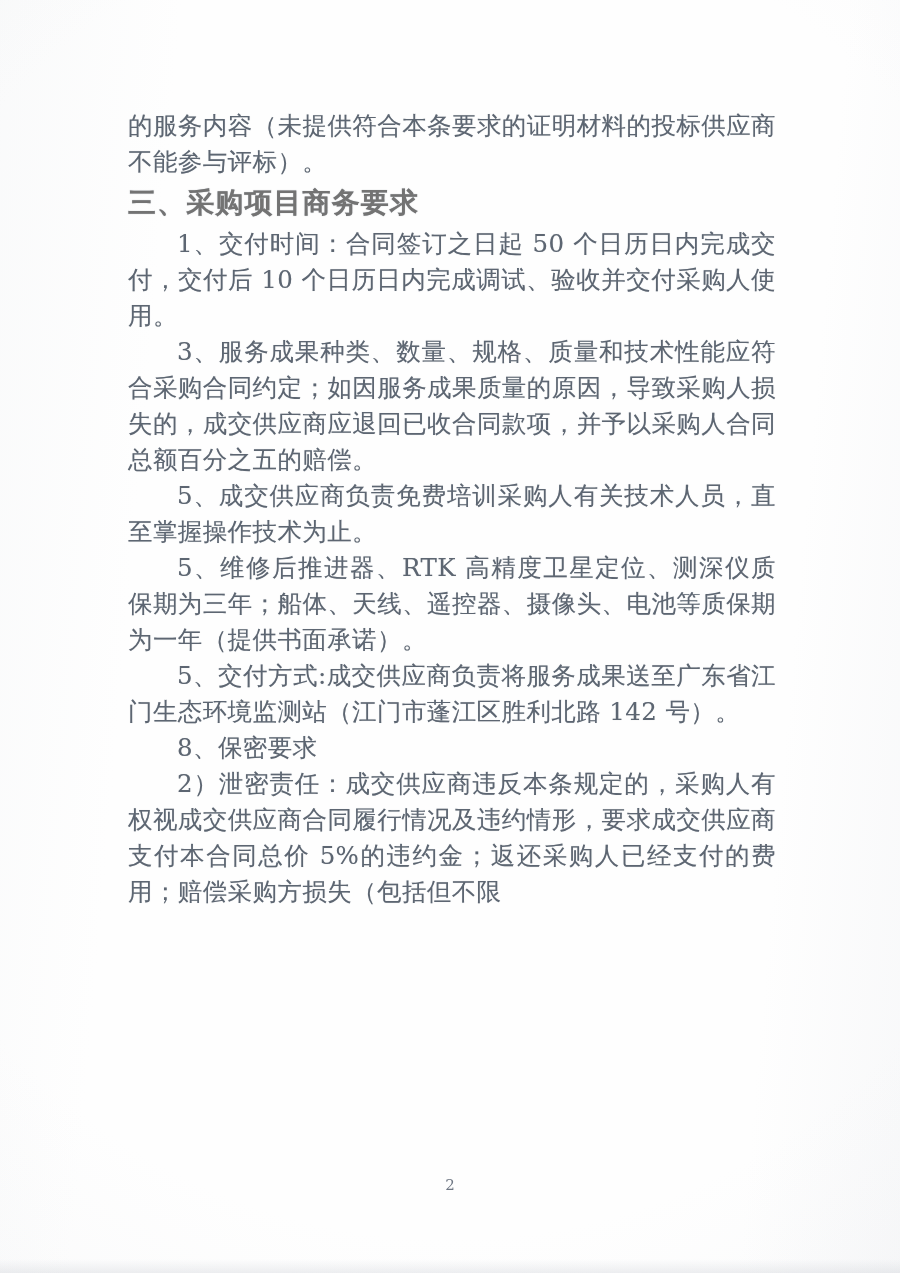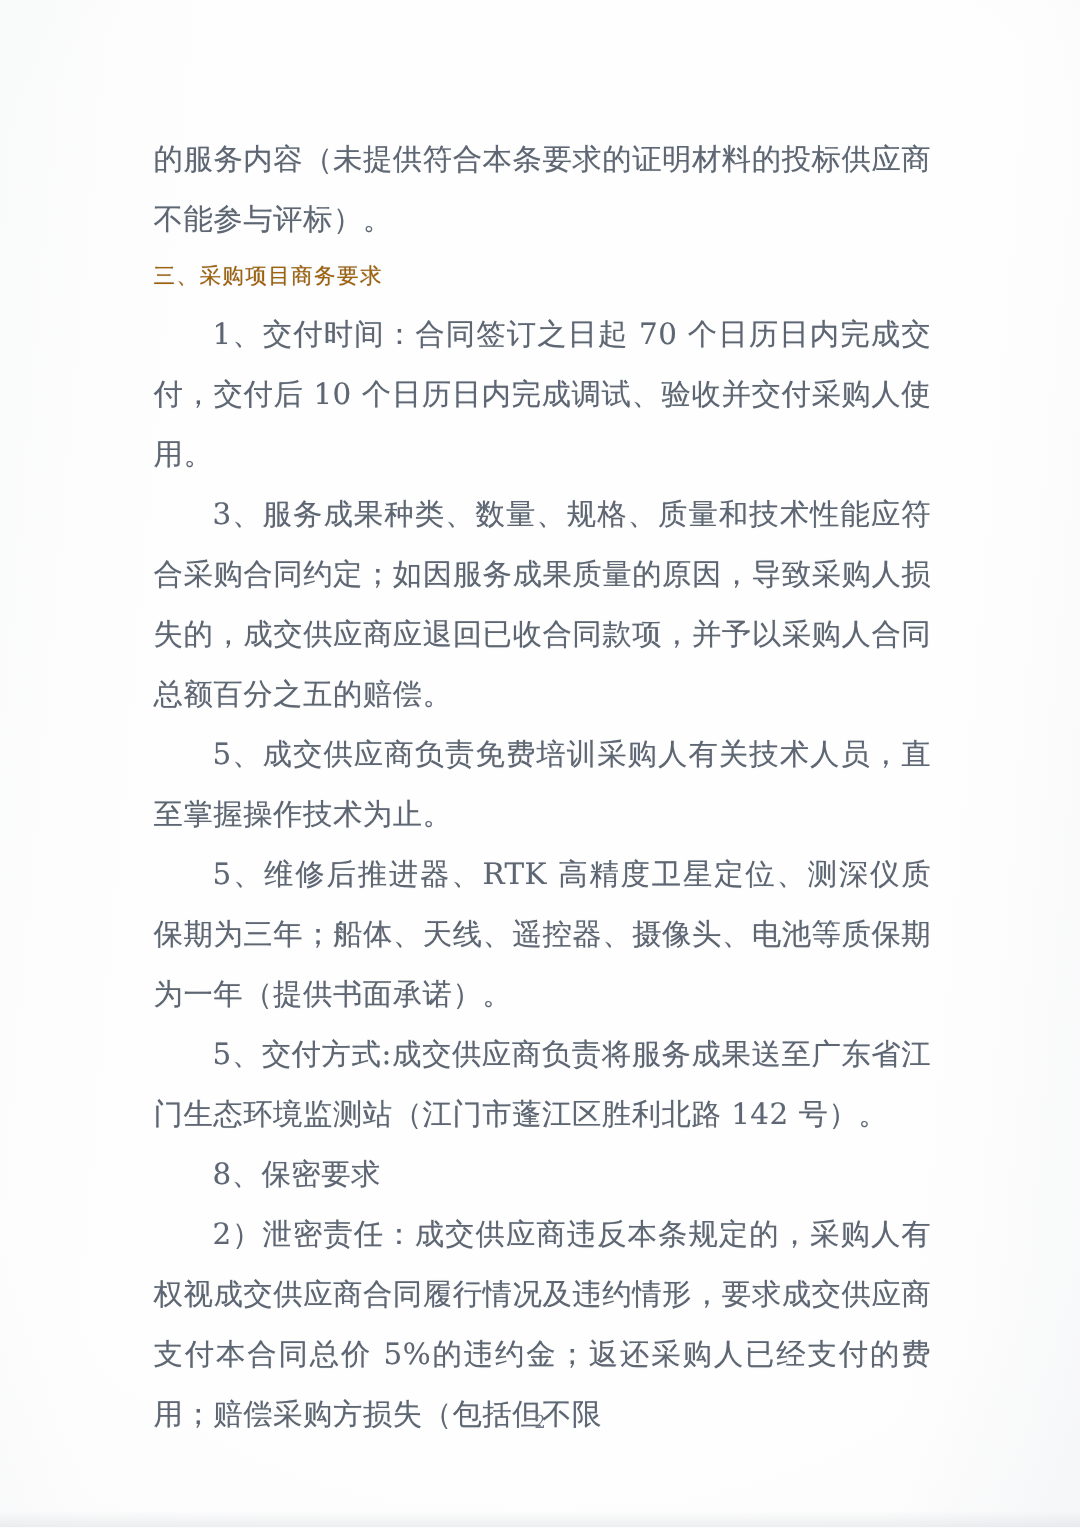--- a/index.html
+++ b/index.html
@@ -46,38 +46,38 @@
     left: 128px;
     top: 108px;
     width: 648px;
   }
 
   
   .para {
     margin: 0;
     color: #5d6672;
     font-size: 24.5px;
-    line-height: 50px;
+    line-height: 36px;
     text-align: justify;
     text-justify: inter-ideograph;
     letter-spacing: 0.4px;
     font-family: "DejaVu Serif", "Liberation Serif", serif;
     text-shadow: 0 0 0.7px rgba(93,102,114,0.38);
   }
 
   .para.indent {
     text-indent: 49px;
   }
 
   .heading {
     margin: 0;
-    color: #a16207;
-    font-size: 18px;
+    color: #737373;
+    font-size: 28px;
     line-height: 46px;
-    font-weight: 400;
+    font-weight: 700;
     letter-spacing: 1.1px;
     font-family: "DejaVu Serif", "Liberation Serif", serif;
     text-shadow: 0 0 0.9px rgba(84,93,106,0.55);
   }
 
   .page-number {
     position: absolute;
     left: 0;
     right: 0;
     top: 1176px;
@@ -94,21 +94,21 @@
 <div class="page">
 
   <div class="paper-texture"></div>
 
   <div class="content">
 
     <p class="para">的服务内容（未提供符合本条要求的证明材料的投标供应商不能参与评标）。</p>
 
     <p class="heading">三、采购项目商务要求</p>
 
-    <p class="para indent">1、交付时间：合同签订之日起 70 个日历日内完成交付，交付后 10 个日历日内完成调试、验收并交付采购人使用。</p>
+    <p class="para indent">1、交付时间：合同签订之日起 50 个日历日内完成交付，交付后 10 个日历日内完成调试、验收并交付采购人使用。</p>
 
     <p class="para indent">3、服务成果种类、数量、规格、质量和技术性能应符合采购合同约定；如因服务成果质量的原因，导致采购人损失的，成交供应商应退回已收合同款项，并予以采购人合同总额百分之五的赔偿。</p>
 
     <p class="para indent">5、成交供应商负责免费培训采购人有关技术人员，直至掌握操作技术为止。</p>
 
     <p class="para indent">5、维修后推进器、RTK 高精度卫星定位、测深仪质保期为三年；船体、天线、遥控器、摄像头、电池等质保期为一年（提供书面承诺）。</p>
 
     <p class="para indent">5、交付方式:成交供应商负责将服务成果送至广东省江门生态环境监测站（江门市蓬江区胜利北路 142 号）。</p>
 
     <p class="para indent">8、保密要求</p>

